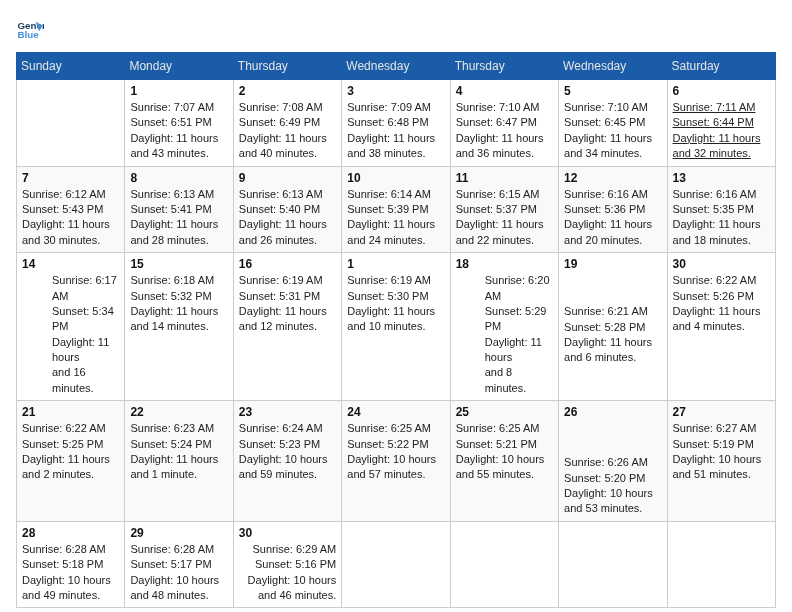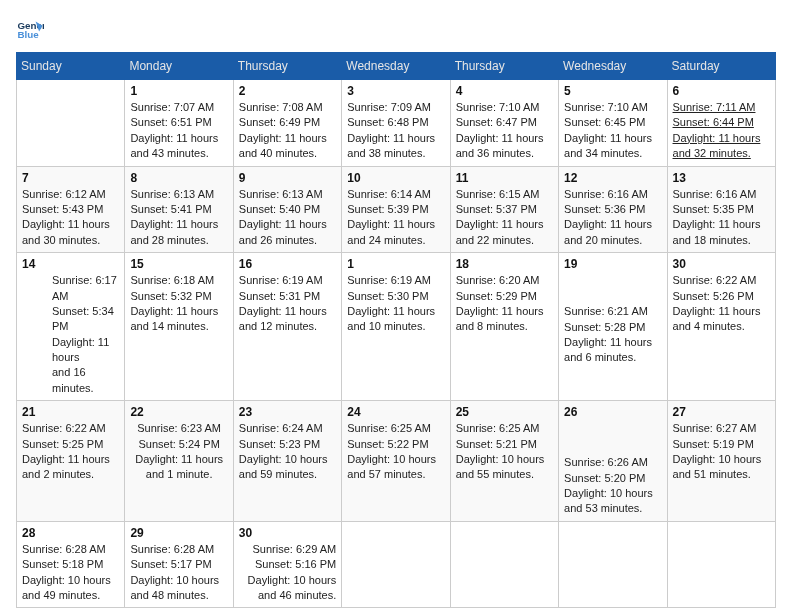--- a/index.html
+++ b/index.html
@@ -243,21 +243,21 @@
         </td>
         <td>
           <span class="day-num">1</span>
           <div class="cell-text" style="white-space: pre-line;">Sunrise: 6:19 AM
 Sunset: 5:30 PM
 Daylight: 11 hours
 and 10 minutes.</div>
         </td>
         <td>
           <span class="day-num">18</span>
-          <div class="cell-text" style="white-space: pre-line;">Sunrise: 6:20 AM
+          <div class="cell-text" style="white-space: pre-line; margin-left: 29px;">Sunrise: 6:20 AM
 Sunset: 5:29 PM
 Daylight: 11 hours
 and 8 minutes.</div>
         </td>
         <td>
           <span class="day-num">19</span>
           <div class="cell-text" style="white-space: pre-line; margin-top: 33px;">Sunrise: 6:21 AM
 Sunset: 5:28 PM
 Daylight: 11 hours
 and 6 minutes.</div>
@@ -273,21 +273,21 @@
       <tr class="row-shade">
         <td>
           <span class="day-num">21</span>
           <div class="cell-text" style="white-space: pre-line;">Sunrise: 6:22 AM
 Sunset: 5:25 PM
 Daylight: 11 hours
 and 2 minutes.</div>
         </td>
         <td>
           <span class="day-num">22</span>
-          <div class="cell-text" style="white-space: pre-line; text-align: center;">Sunrise: 6:23 AM
+          <div class="cell-text" style="white-space: pre-line;">Sunrise: 6:23 AM
 Sunset: 5:24 PM
 Daylight: 11 hours
 and 1 minute.</div>
         </td>
         <td>
           <span class="day-num">23</span>
           <div class="cell-text" style="white-space: pre-line;">Sunrise: 6:24 AM
 Sunset: 5:23 PM
 Daylight: 10 hours
 and 59 minutes.</div>

